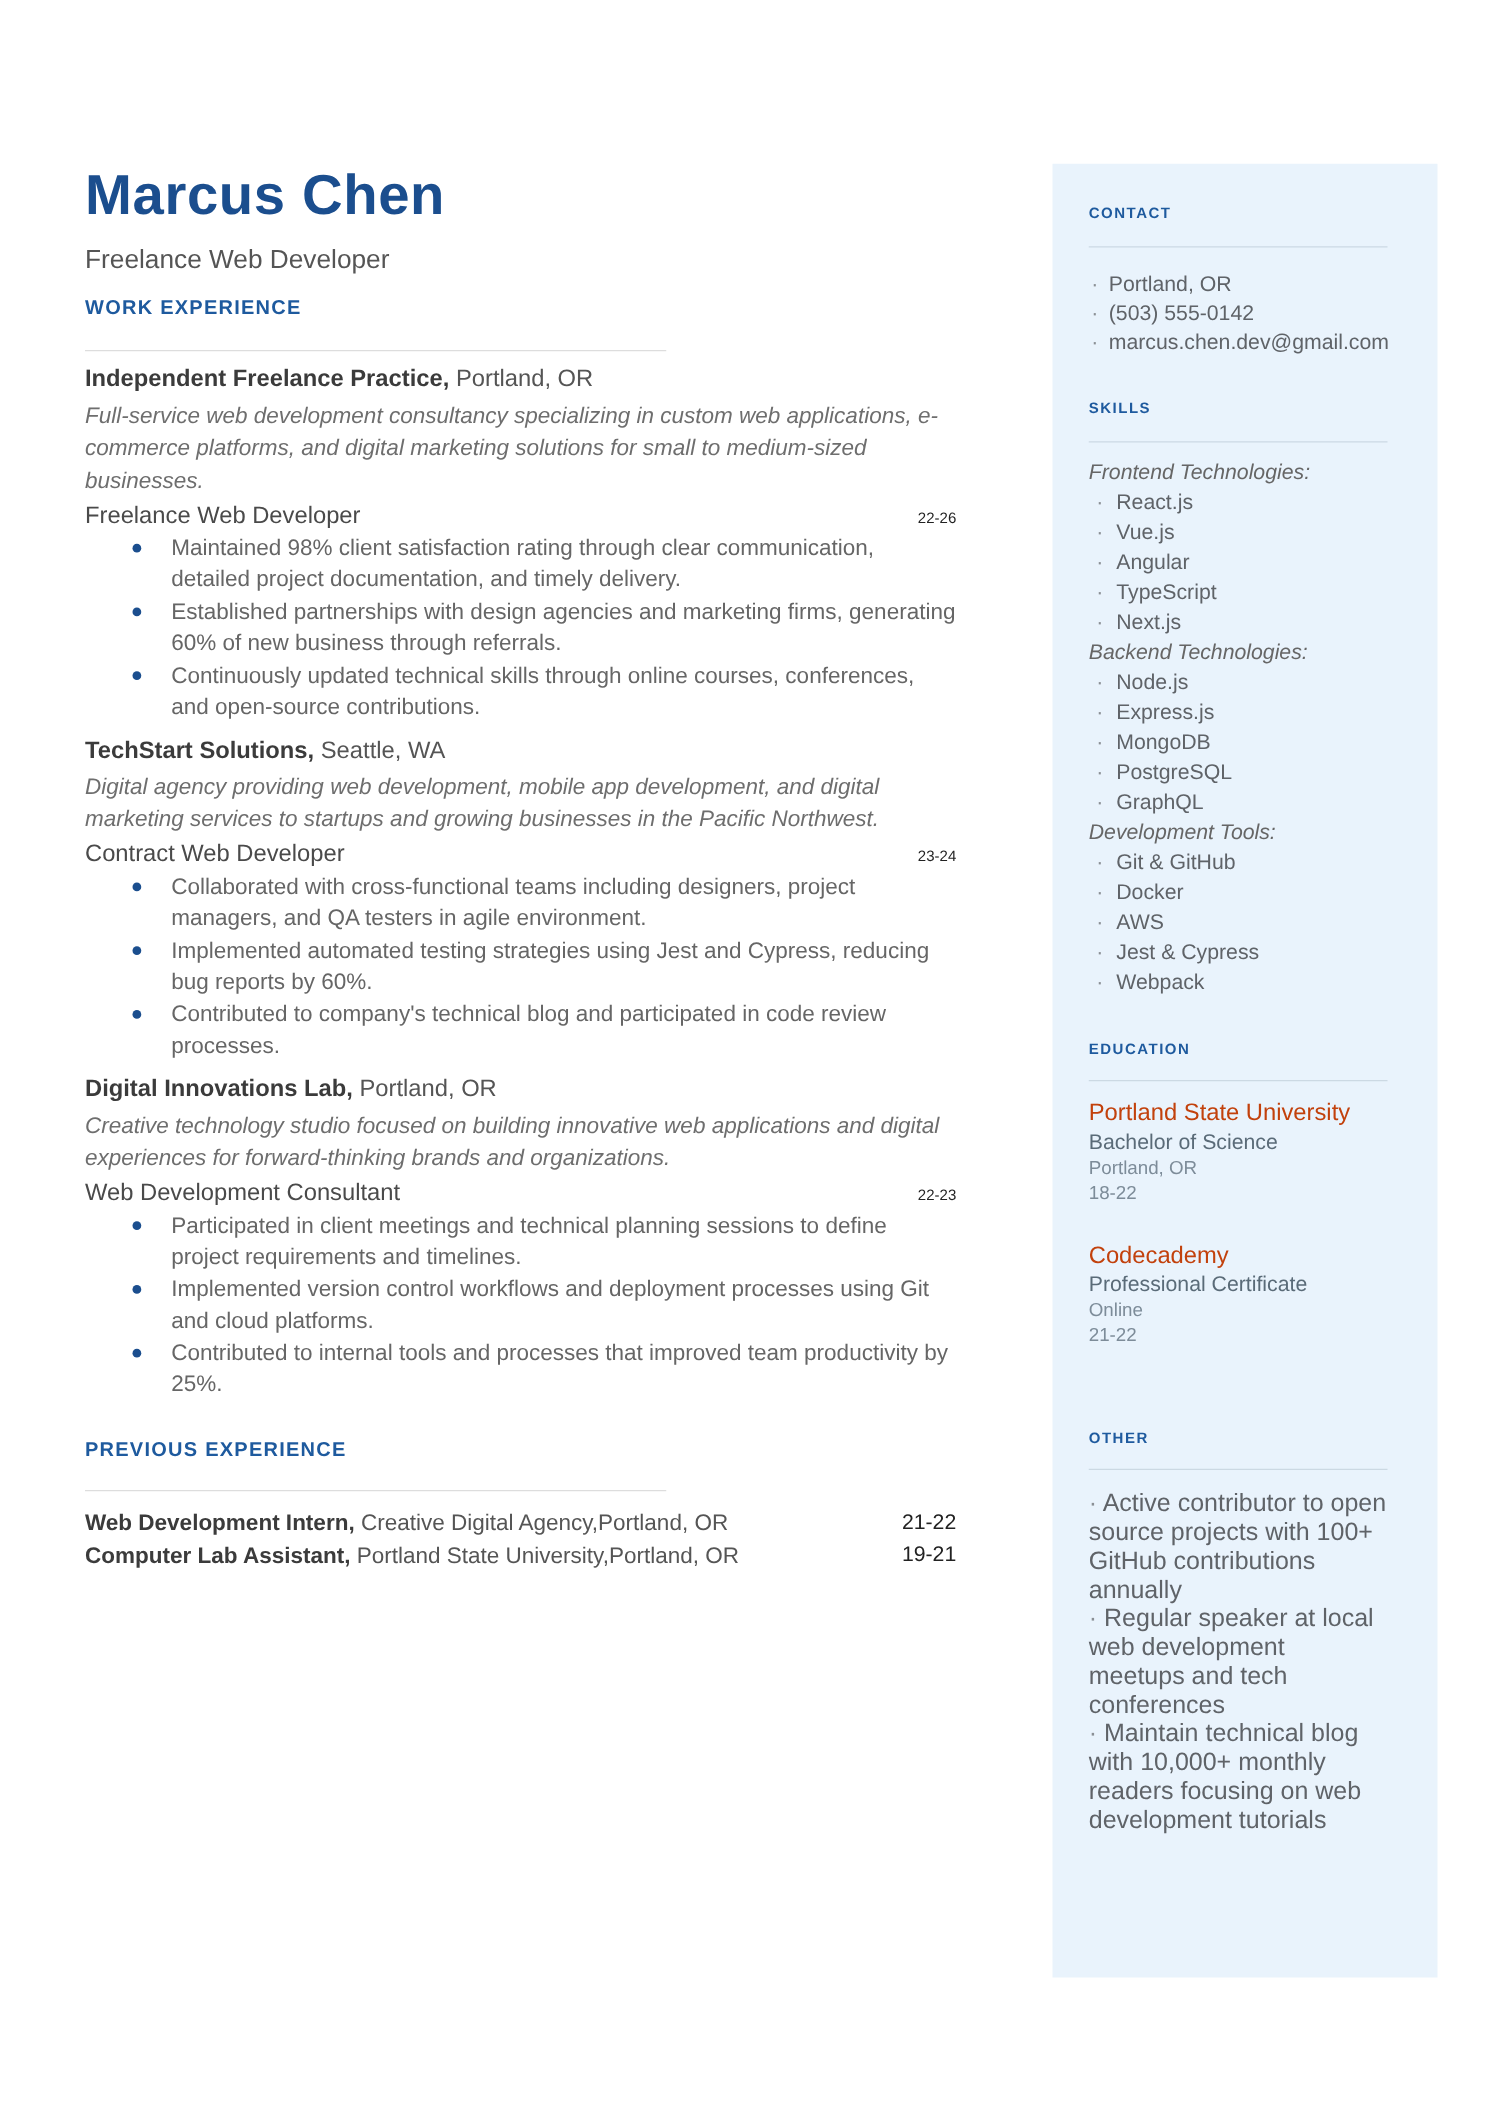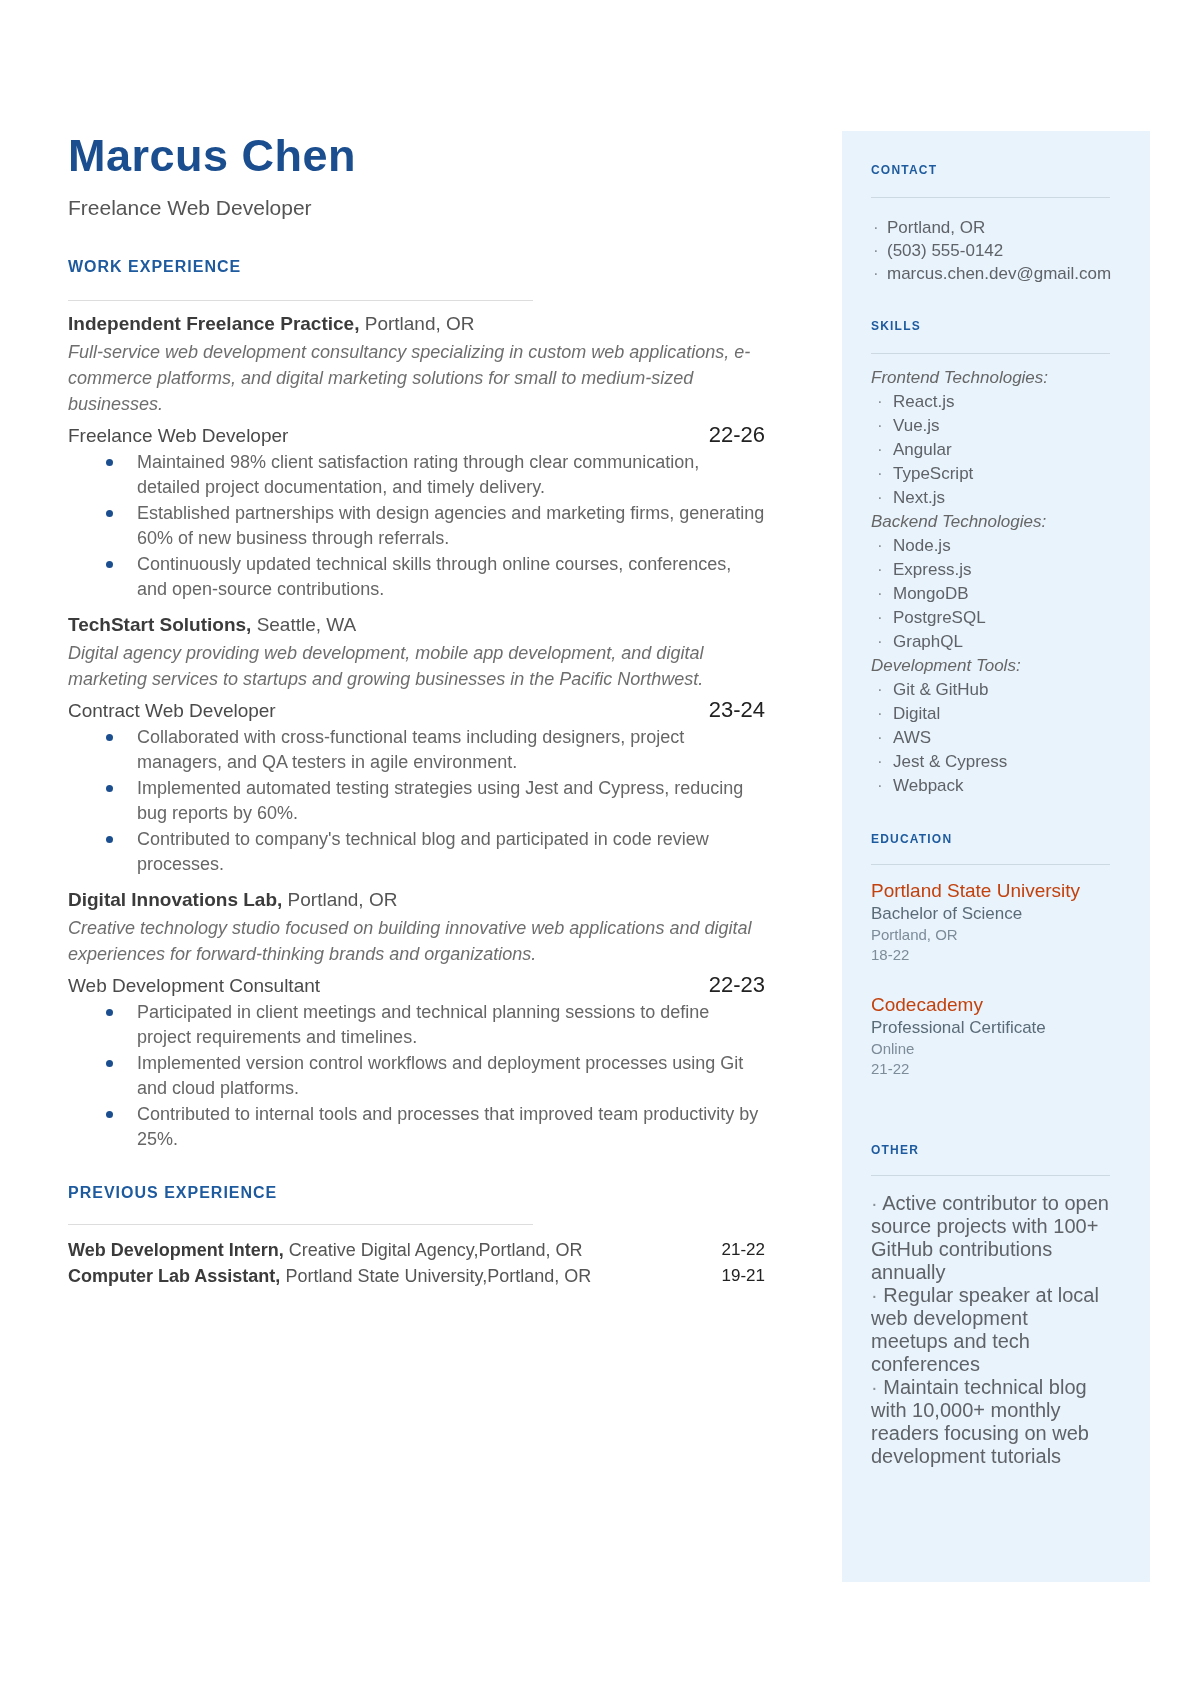--- a/index.html
+++ b/index.html
@@ -4,28 +4,28 @@
 <style>
   * { box-sizing: border-box; margin: 0; padding: 0; }
   html,body { background:#ffffff; }
   body { font-family: "Liberation Sans", sans-serif; }
   .page { position: relative; width: 1190px; height: 1683px; background: #ffffff; overflow: hidden; }
 
   
   .main { position: absolute; left: 68px; top: 132px; width: 697px; }
   .name { font-size: 45px; line-height: 48px; font-weight: 700; color: #1b4e8e; letter-spacing: 0.5px; }
   .subtitle { margin-top: 16px; font-size: 21px; color: #555555; }
-  .sec-heading { margin-top: 38px; font-size: 16px; font-weight: 700; color: #1e5a9e; letter-spacing: 1px; }
+  .sec-heading { margin-top: 18px; font-size: 16px; font-weight: 700; color: #1e5a9e; letter-spacing: 1px; }
   .rule { border: none; border-top: 1px solid #dddddd; width: 465px; margin-top: 24px; }
   .company-head { margin-top: 10px; font-size: 19px; line-height: 25px; color: #555555; }
   .company-head .co { font-weight: 700; color: #3b3b3b; }
   .company-desc { margin-top: 3px; font-style: italic; font-size: 18px; line-height: 26px; color: #6e6e6e; }
   .role-row { margin-top: 5px; display: flex; justify-content: space-between; align-items: baseline; }
   .role-title { font-size: 19px; color: #4a4a4a; }
-  .role-dates { font-size: 22px; color: #222222; font-weight: 500; }
+  .role-dates { font-size: 12px; color: #222222; font-weight: 500; }
   ul.bullets { list-style: none; margin-top: 2px; }
   ul.bullets li { position: relative; padding-left: 69px; font-size: 18px; line-height: 25px; color: #666666; margin-top: 1px; }
   ul.bullets li::before { content: ""; position: absolute; left: 38px; top: 9px; width: 7px; height: 7px; border-radius: 50%; background: #1b4e8e; }
   .prev-rule { margin-top: 22px; }
   .prev-rows { margin-top: 12px; }
   .prev-row { display: flex; justify-content: space-between; align-items: center; font-size: 18px; line-height: 26px; gap: 24px; }
   .prev-row .left { color: #555555; }
   .prev-row .left .role { font-weight: 700; color: #3b3b3b; }
   .prev-row .dates { font-size: 17px; color: #222222; font-weight: 500; }
 
@@ -155,21 +155,21 @@
       <ul class="skill-items">
         <li>Node.js</li>
         <li>Express.js</li>
         <li>MongoDB</li>
         <li>PostgreSQL</li>
         <li>GraphQL</li>
       </ul>
       <div class="skill-group-label">Development Tools:</div>
       <ul class="skill-items">
         <li>Git &amp; GitHub</li>
-        <li>Digital</li>
+        <li>Docker</li>
         <li>AWS</li>
         <li>Jest &amp; Cypress</li>
         <li>Webpack</li>
       </ul>
     </div>
 
     <div class="sb-heading gap-section">EDUCATION</div>
     <hr class="sb-rule" style="margin-top:18px">
     <div class="edu-entry">
       <div class="edu-school">Portland State University</div>

